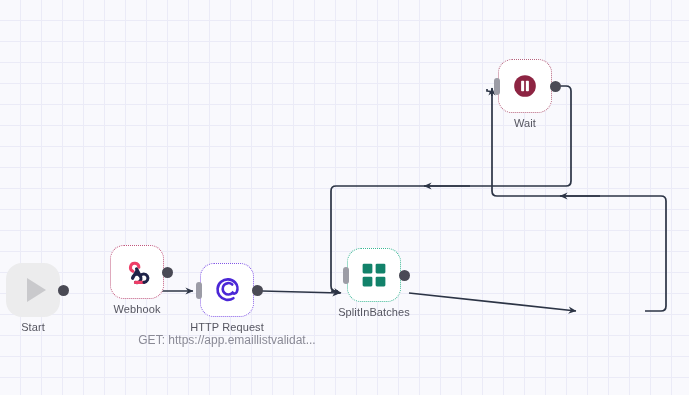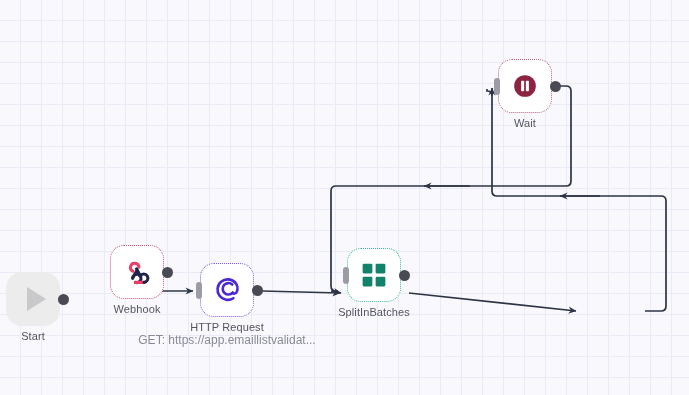--- a/index.html
+++ b/index.html
@@ -124,21 +124,21 @@
              L497,196 Q492,196 492,191 L492,96 Q492,91 487,91 L487,89" fill="none" stroke="#2c3445" stroke-width="1.7"></path>
     <path d="M600,196 L560,196" fill="none" stroke="#2c3445" stroke-width="1.7" marker-end="url(#arr)"></path>
     <path d="M492,96 L492,88" fill="none" stroke="#2c3445" stroke-width="1.7" marker-end="url(#arr)"></path>
 
     <path d="M560,86 L566,86 Q571,86 571,91 L571,181 Q571,186 566,186
              L336,186 Q331,186 331,191 L331,286 Q331,291 336,291 L338,291" fill="none" stroke="#2c3445" stroke-width="1.7"></path>
     <path d="M470,186 L424,186" fill="none" stroke="#2c3445" stroke-width="1.7" marker-end="url(#arr)"></path>
     <path d="M331,291 L341,293" fill="none" stroke="#2c3445" stroke-width="1.7" marker-end="url(#arr)"></path>
   </svg>
 
-  <div class="node" style="left:6px; top:263px; width:54px; height:54px;margin-top:9px;">
+  <div class="node" style="left:6px; top:263px; width:54px; height:54px;">
     <div class="node-box solid-start">
       <div class="start-tri"></div>
     </div>
     <div class="port-out"></div>
     <div class="node-label">Start</div>
   </div>
 
   <div class="node" style="left:74px; top:245px; width:54px; height:54px;margin-left:36px;">
     <div class="node-box" style="border-color:#c0567d;">
       <div class="icon-wrap">

